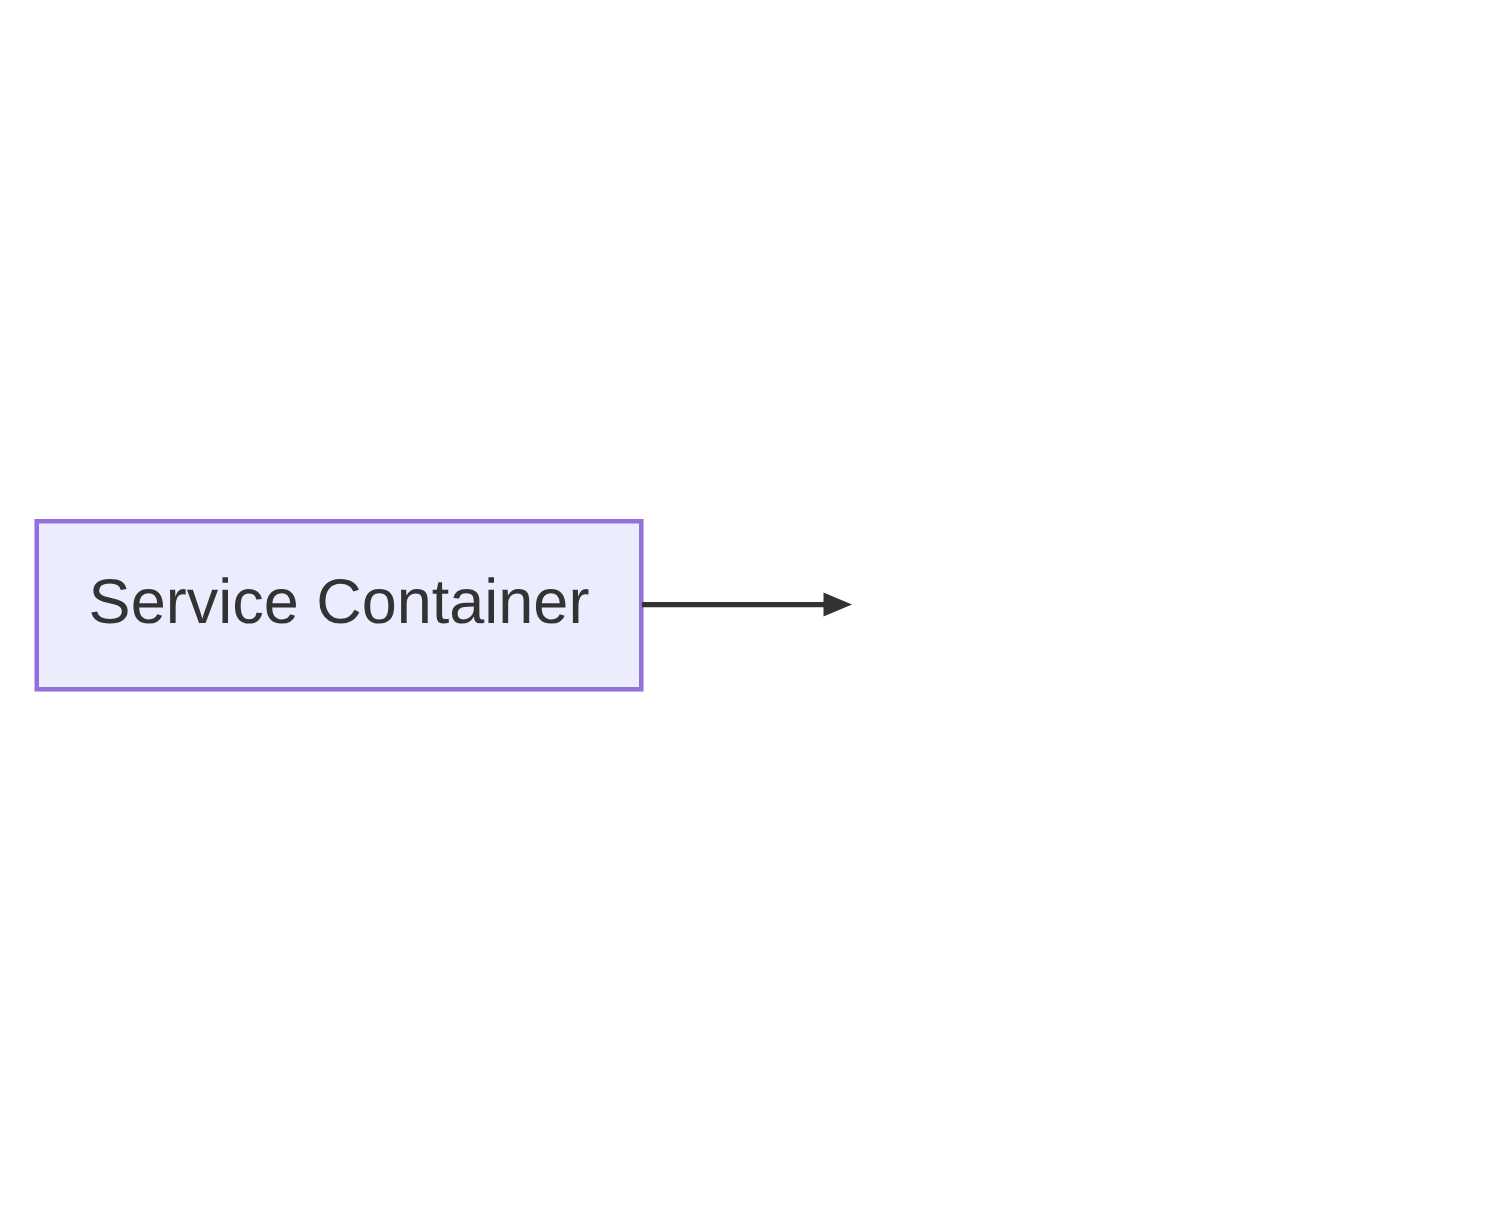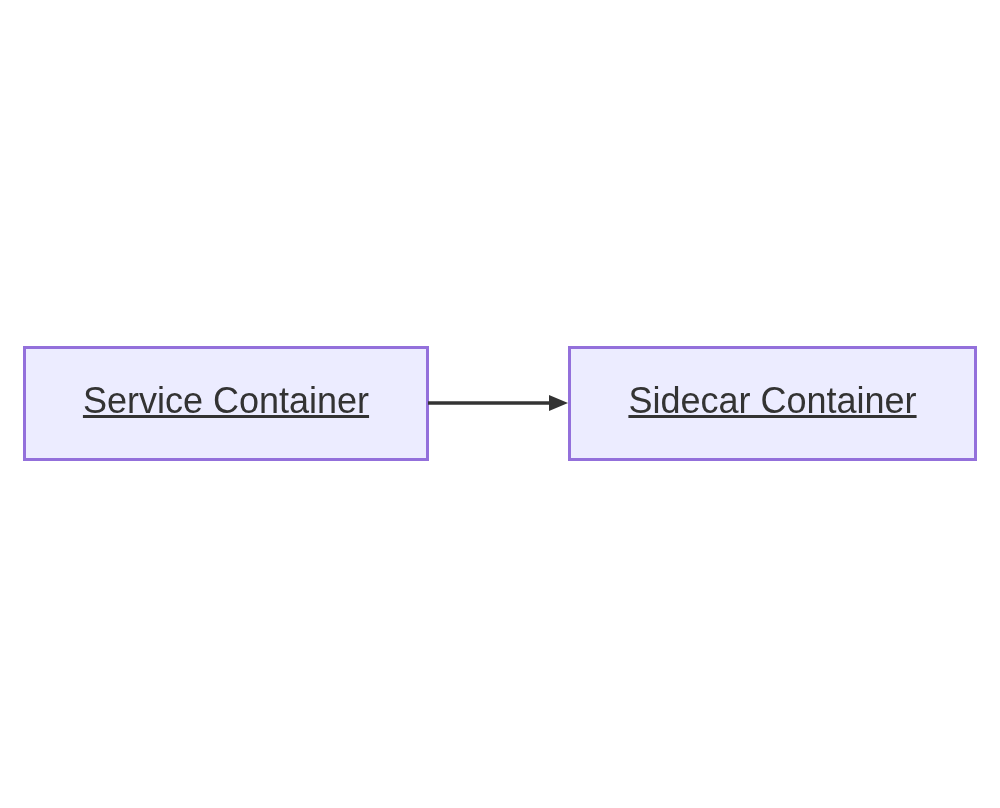--- a/index.html
+++ b/index.html
@@ -29,25 +29,24 @@
     background:var(--node-fill);
     border:3px solid var(--node-border);
     display:flex;
     align-items:center;
     justify-content:center;
   }
   .node-service{ left:23px;  width:406px; }
   .node-sidecar{ left:568px; width:409px; }
   .node-label{
     color:var(--text);
-    font-size:36px;
+    font-size:42px;
     line-height:1;
     white-space:nowrap;
     padding-bottom:6px; 
-    text-decoration:underline;
   }
   .edge-svg{
     position:absolute;
     left:428px;
     top:385px;
     width:140px;
     height:36px;
     display:block;
   }
   .edge-line{
@@ -67,17 +66,14 @@
 
   <div class="node node-service">
     <span class="node-label">Service Container</span>
   </div>
 
   <svg class="edge-svg" viewBox="0 0 140 36" xmlns="http://www.w3.org/2000/svg">
     <line class="edge-line" x1="0" y1="18" x2="123" y2="18"></line>
     <polygon class="edge-arrowhead" points="121,10 140,18 121,26"></polygon>
   </svg>
 
-  <div class="node node-sidecar">
-    <span class="node-label">Sidecar Container</span>
-  </div>
 
 </div>
 
 </body></html>

